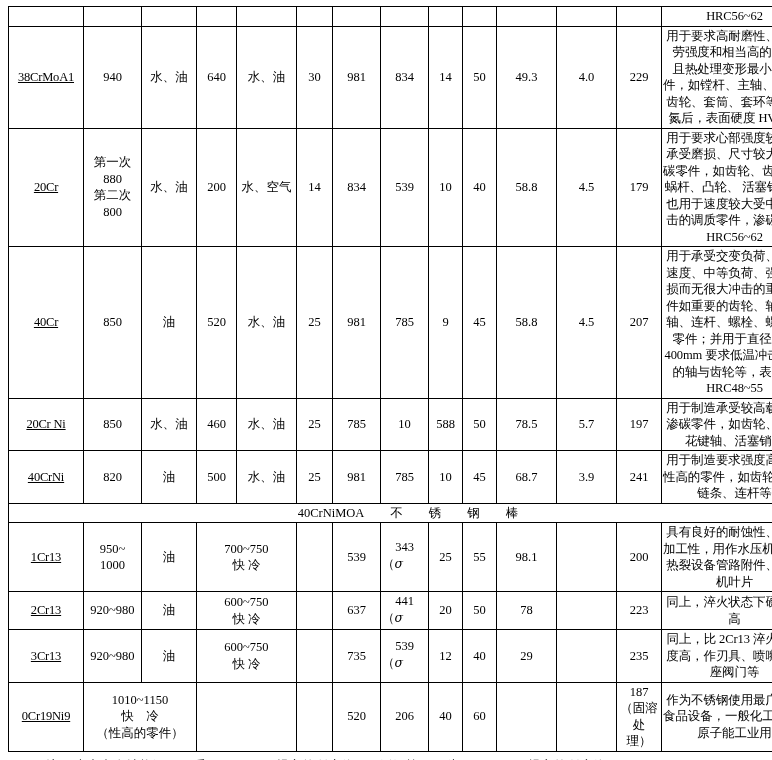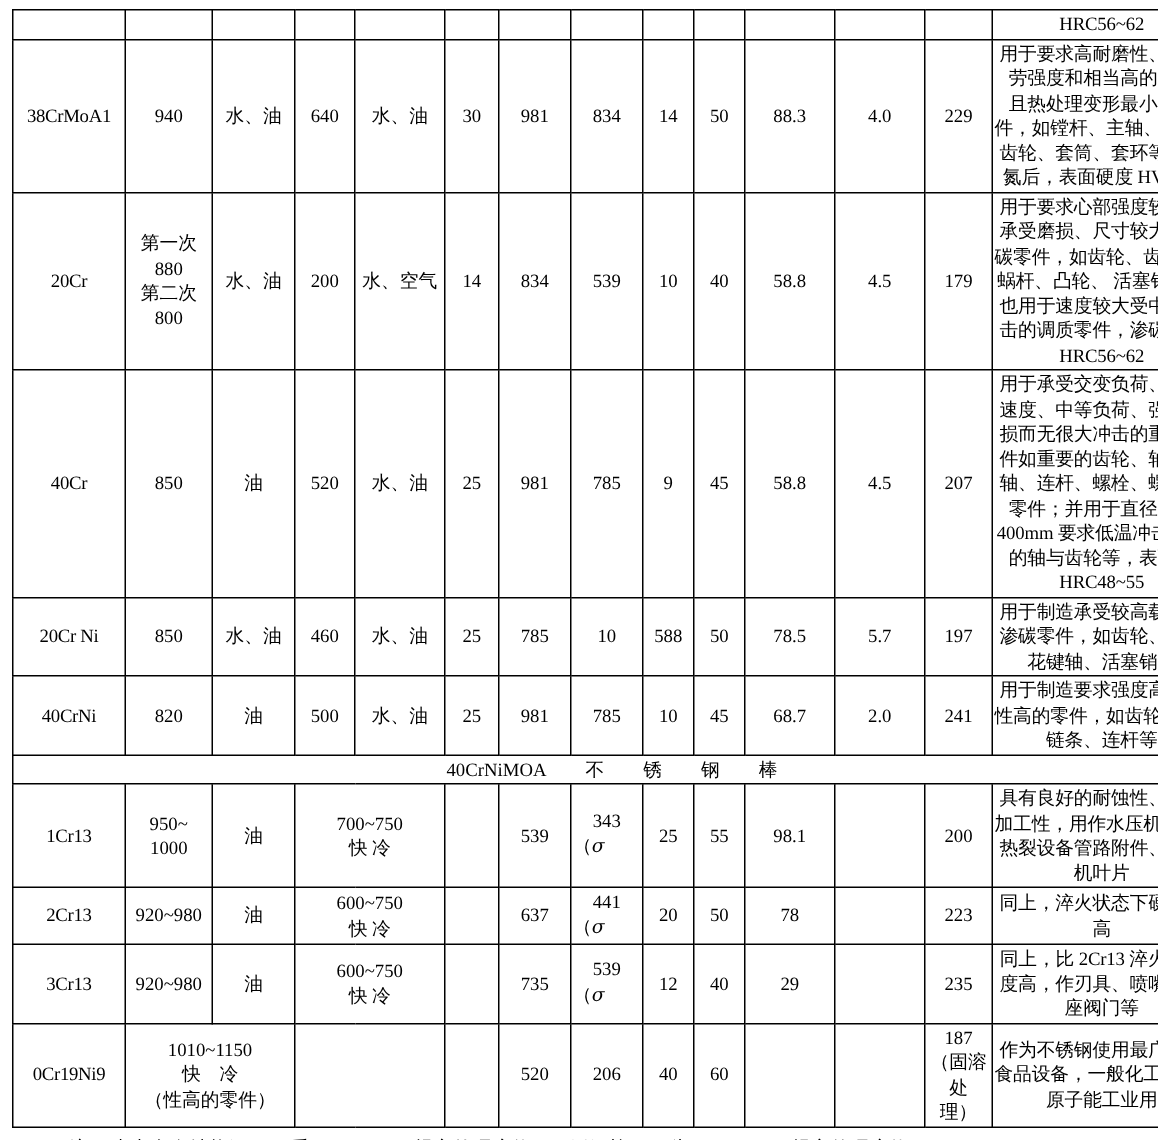--- a/index.html
+++ b/index.html
@@ -48,20 +48,21 @@
     vertical-align: top;
     padding: 1px 2px 1px 3px;
     line-height: 1.33;
     white-space: nowrap;
     letter-spacing: -0.1px;
   }
 
   td.grade {
     font-size: 12.5px;
     letter-spacing: -0.2px;
+    text-decoration: underline;
   }
 
   .twoline { line-height: 1.3; }
 
   td.section-head {
     text-align: center;
     font-size: 12.5px;
     padding: 2px 0;
     letter-spacing: 0px;
   }
@@ -153,21 +154,21 @@
       <td class="grade">38CrMoA1</td>
       <td>940</td>
       <td>水、油</td>
       <td>640</td>
       <td>水、油</td>
       <td>30</td>
       <td>981</td>
       <td>834</td>
       <td>14</td>
       <td>50</td>
-      <td>88.3</td>
+      <td>49.3</td>
       <td>4.0</td>
       <td>229</td>
       <td class="desc">
             <div>用于要求高耐磨性、高疲</div>
             <div>劳强度和相当高的强度</div>
             <div>且热处理变形最小的零</div>
             <div>件，如镗杆、主轴、蜗杆、</div>
             <div>齿轮、套筒、套环等，渗</div>
             <div>氮后，表面硬度 HV1100</div>
           </td>
@@ -256,21 +257,21 @@
       <td>820</td>
       <td>油</td>
       <td>500</td>
       <td>水、油</td>
       <td>25</td>
       <td>981</td>
       <td>785</td>
       <td>10</td>
       <td>45</td>
       <td>68.7</td>
-      <td>2.0</td>
+      <td>3.9</td>
       <td>241</td>
       <td class="desc">
             <div>用于制造要求强度高、韧</div>
             <div>性高的零件，如齿轮、轴、</div>
             <div>链条、连杆等</div>
           </td>
     </tr>
 
     <tr>
       <td class="section-head" colspan="14">

